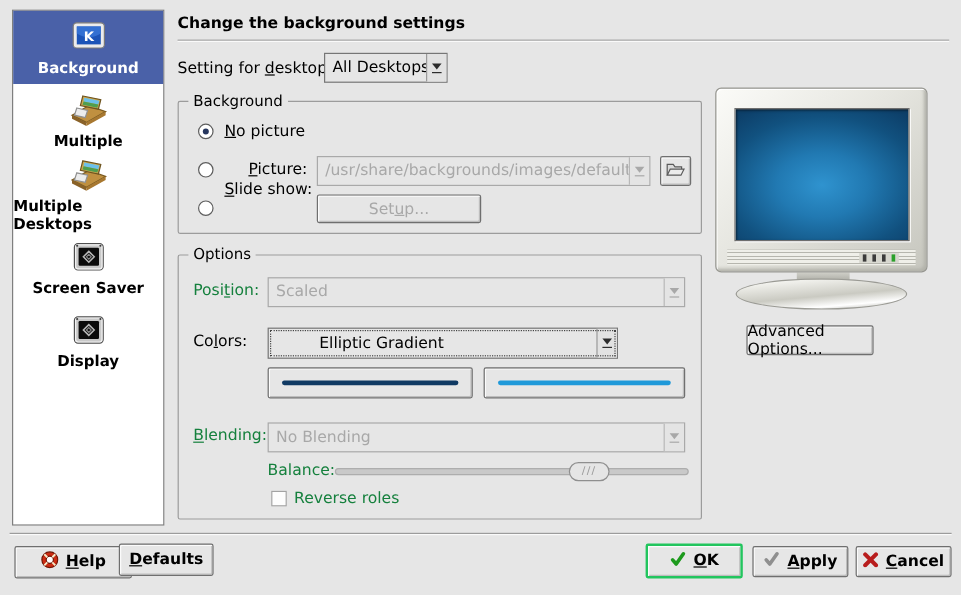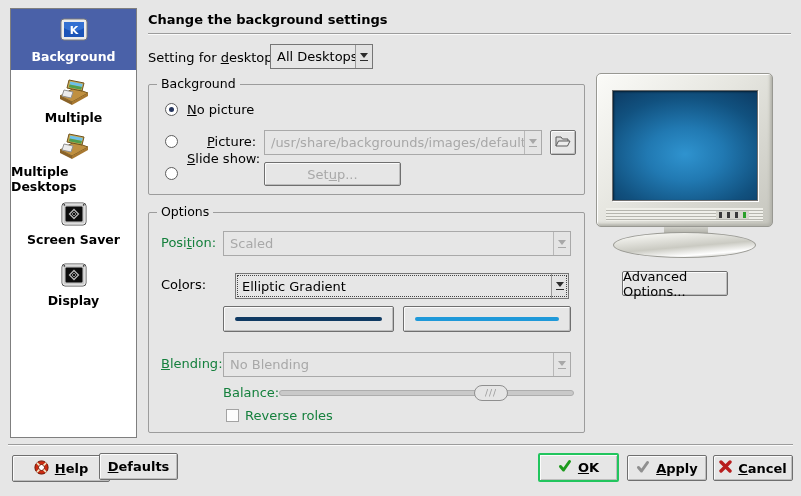--- a/index.html
+++ b/index.html
@@ -226,21 +226,21 @@
     <span class="lbl disabled-text" style="left:12px; top:22px;">Posi<u>t</u>ion:</span>
     <div class="combo disabled" style="left:74px; top:18px; width:348px; height:25px;">
       <span class="ctext">Scaled</span>
       <span class="carrow">
         <span class="arrow-glyph"></span>
           <span class="arrow-dash"></span>
       </span>
     </div>
 
     <span class="lbl" style="left:12px; top:64px;">Co<u>l</u>ors:</span>
-    <div class="combo focused" style="left:86px; top:60px; width:334px; height:26px;">
+    <div class="combo focused" style="left:74px; top:60px; width:292px; height:26px;padding-left:36px;">
       <span class="ctext">Elliptic Gradient</span>
       <span class="carrow">
         <span class="arrow-glyph"></span>
           <span class="arrow-dash"></span>
       </span>
     </div>
 
     <div class="color-btn" style="left:74px; top:93px; width:171px; height:26px;">
       <span class="color-bar" style="background: rgb(16, 58, 99);"></span>
     </div>

